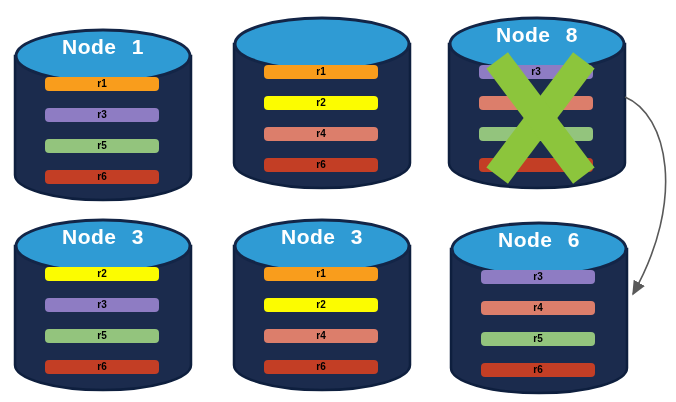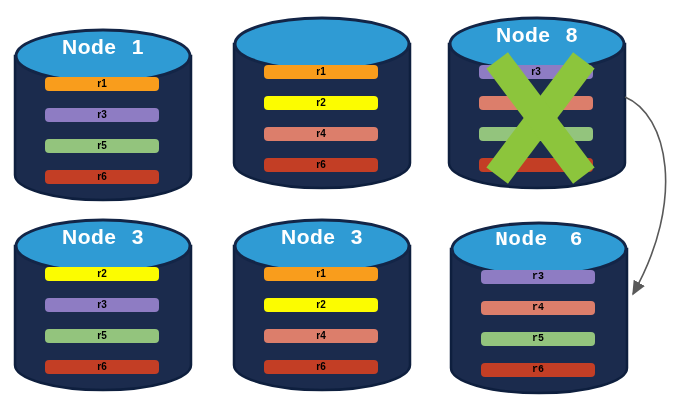--- a/index.html
+++ b/index.html
@@ -6,21 +6,21 @@
   #canvas{
     position:relative;width:676px;height:402px;background:#ffffff;overflow:hidden;
     font-family:"Liberation Sans",sans-serif;
   }
   .node{position:absolute;width:180px;height:183px;}
   #node1{left:13px;top:20px;}
   #node2{left:232px;top:8px;}
   #node3{left:447px;top:8px;}
   #node4{left:13px;top:210px;}
   #node5{left:232px;top:210px;}
-  #node6{left:449px;top:213px;font-family:Liberation Mono, monospace;}
+  #node6{left:449px;top:213px;}
   .cyl{position:absolute;left:0;top:0;width:180px;height:183px;}
   .cyl-body{fill:#1B2B4D;stroke:#0E1F3E;stroke-width:2.5;}
   .cyl-top{fill:#2F9BD4;stroke:#132547;stroke-width:3;}
   .node-title{
     position:absolute;left:0;right:0;top:14px;text-align:center;
     color:#ffffff;font-weight:bold;font-size:21px;line-height:26px;
     word-spacing:9px;letter-spacing:0.5px;
   }
   .bars{position:absolute;left:32px;top:57px;width:114px;}
   .bar{

